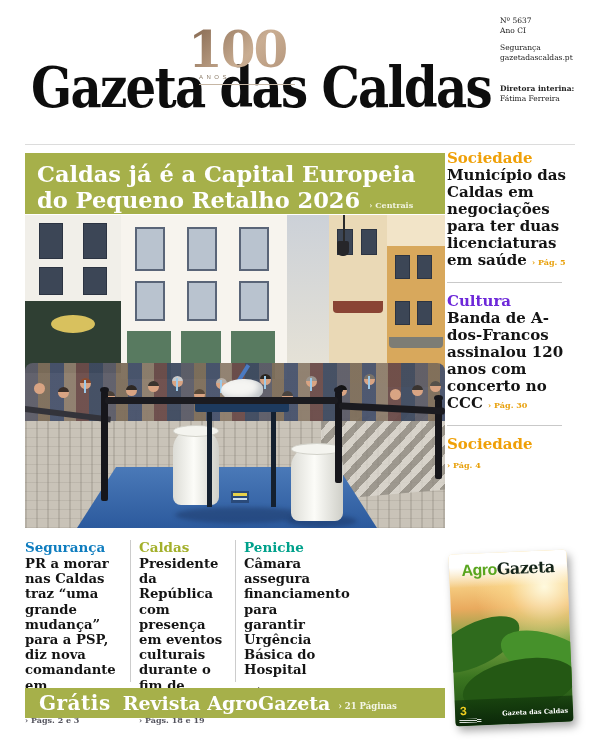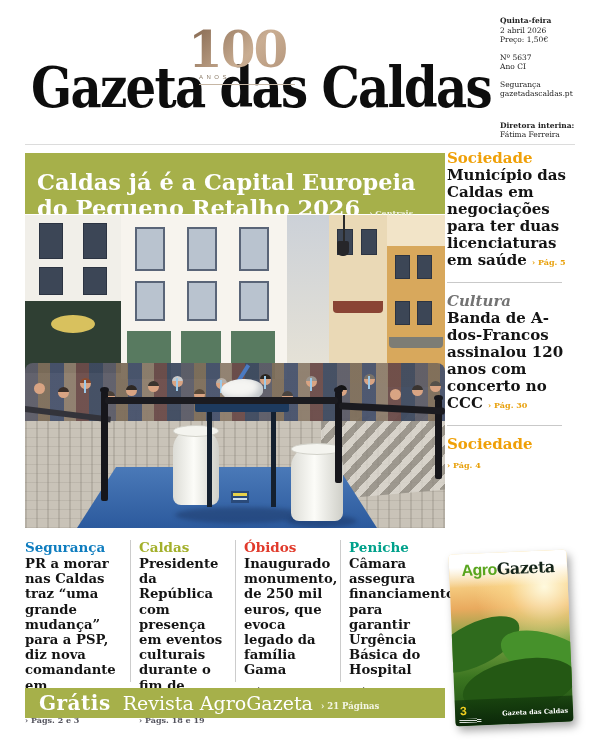--- a/index.html
+++ b/index.html
@@ -17,21 +17,21 @@
   .nameplate{position:absolute;left:6px;top:46px;font-weight:bold;font-size:56px;letter-spacing:-2px;
              transform:scaleX(.86);transform-origin:left top;white-space:nowrap;color:#0d0d0d;}
   .issue-info{position:absolute;left:475px;top:8px;width:75px;font-size:7.5px;line-height:9.5px;color:#222;}
   .issue-info .grp{margin-bottom:8px;}
   .issue-info .b{font-weight:bold;}
   .issue-info .dir{margin-top:22px;}
   .mast-rule{position:absolute;left:25px;top:144px;width:550px;height:1px;background:#dcdcdc;}
 
   
   .lead-banner{position:absolute;left:25px;top:153px;width:420px;height:61px;background:#a6b04a;
-               box-sizing:border-box;padding:16px 12px;}
+               box-sizing:border-box;padding:8px 12px;}
   .lead-banner h1{margin:0;font-size:22.5px;line-height:26px;font-weight:bold;color:#ffffff;display:inline;}
   .lead-ref{font-size:8px;font-weight:bold;color:#f2f4e2;margin-left:4px;}
 
   
   .photo{position:absolute;left:25px;top:215px;width:420px;height:313px;overflow:hidden;background:#ded8cc;}
   .photo div{position:absolute;}
   .bld{z-index:1;}
   .bld-left{left:0;top:0;width:96px;height:158px;background:#f1efe9;border-right:1px solid #d5d0c6;}
   .win-dark{background:#3c4656;border:1px solid #2c3442;}
   .shopfront-left{left:0;top:86px;width:96px;height:72px;background:#2f3f33;}
@@ -92,21 +92,21 @@
   .col{box-sizing:border-box;width:25%;padding-right:8px;}
   .col + .col{border-left:1px solid #cccccc;padding-left:8px;}
   .col .cat{font-weight:bold;font-size:13.5px;line-height:15px;margin:0;}
   .col h3{margin:1px 0 0 0;font-size:13.2px;line-height:15.2px;font-weight:bold;color:#141414;}
   .col .pref2{display:block;margin-top:7px;font-size:8px;font-weight:bold;color:#55555f;}
 
   
   .promo{position:absolute;left:25px;top:688px;width:420px;height:30px;background:#a6b04a;
          display:flex;align-items:center;padding:0 14px;box-sizing:border-box;color:#fff;}
   .promo .free{font-weight:bold;font-size:20px;letter-spacing:.5px;}
-  .promo .rev{font-size:19px;margin-left:12px;font-weight:normal;}
+  .promo .rev{font-size:19px;margin-left:12px;font-weight:bold;}
   .promo .pg{font-size:8.5px;font-weight:bold;margin-left:8px;margin-top:6px;color:#f4f6e6;}
 
   
   .mag{position:absolute;left:452px;top:552px;width:118px;height:172px;transform:rotate(-2.4deg);
        border-radius:4px;overflow:hidden;box-shadow:3px 5px 9px rgba(0,0,0,.35);
        background:linear-gradient(180deg,#f9e7b8 0%,#f4c87c 20%,#e9aa5e 32%,#7ca344 50%,#3a7520 72%,#1d4a13 100%);}
   .mag div{position:absolute;}
   .mag-sun{left:0;top:0;width:100%;height:70%;
            background:radial-gradient(circle at 80% 30%,rgba(255,252,228,.95),rgba(255,224,150,.5) 28%,transparent 55%);}
   .mag-top{left:0;top:0;width:100%;height:34px;background:linear-gradient(#ffffff 40%,rgba(255,255,255,0));}
@@ -128,25 +128,20 @@
 
 <div class="page">
 
   <header class="masthead">
     <div class="logo100">100</div>
     <div class="logo-anos">ANOS</div>
     <div class="logo-rule"></div>
     <div class="nameplate">Gazeta das Caldas</div>
     <div class="issue-info">
       <div class="grp">
-        <div class="b">Quinta-feira</div>
-        <div>2 abril 2026</div>
-        <div>Preço: 1,50€</div>
-      </div>
-      <div class="grp">
         <div>Nº 5637</div>
         <div>Ano CI</div>
       </div>
       <div class="grp">
         <div>Segurança</div>
         <div>gazetadascaldas.pt</div>
       </div>
       <div class="grp dir">
         <div class="b">Diretora interina:</div>
         <div>Fátima Ferreira</div>
@@ -325,21 +320,21 @@
   <aside class="sidebar">
     <article class="sb-article">
       <p class="cat" style="color: rgb(239, 160, 8);">Sociedade</p>
       <h2>
         <span>Município das Caldas em negociações para ter duas licenciaturas em saúde</span>
         <span class="pref">› Pág. 5</span>
       </h2>
     </article>
     <hr class="sb-div">
     <article class="sb-article">
-      <p class="cat" style="color: #737373; font-style: italic;">Cultura</p>
+      <p class="cat" style="color: #6d28d9;">Cultura</p>
       <h2>
         <span>Banda de A-dos-Francos assinalou 120 anos com concerto no CCC</span>
         <span class="pref">› Pág. 30</span>
       </h2>
     </article>
     <hr class="sb-div">
     <article class="sb-article">
       <p class="cat" style="color: rgb(239, 160, 8);">Sociedade</p>
       <span class="pref block">› Pág. 4</span>
     </article>
@@ -348,25 +343,20 @@
   <section class="bottom-row">
     <article class="col">
       <p class="cat" style="color: rgb(15, 125, 191);">Segurança</p>
       <h3>PR a morar nas Caldas traz “uma grande mudança” para a PSP, diz nova comandante em entrevista</h3>
       <span class="pref2">› Págs. 2 e 3</span>
     </article>
     <article class="col">
       <p class="cat" style="color: rgb(163, 176, 43);">Caldas</p>
       <h3>Presidente da República com presença em eventos culturais durante o fim de semana</h3>
       <span class="pref2">› Págs. 18 e 19</span>
-    </article>
-    <article class="col">
-      <p class="cat" style="color: rgb(225, 58, 43);">Óbidos</p>
-      <h3>Inaugurado monumento, de 250 mil euros, que evoca legado da família Gama</h3>
-      <span class="pref2">› Pág. 8</span>
     </article>
     <article class="col">
       <p class="cat" style="color: rgb(0, 161, 139);">Peniche</p>
       <h3>Câmara assegura financiamento para garantir Urgência Básica do Hospital</h3>
       <span class="pref2">› Pág. 11</span>
     </article>
   </section>
 
   <section class="promo">
     <span class="free">Grátis</span>

